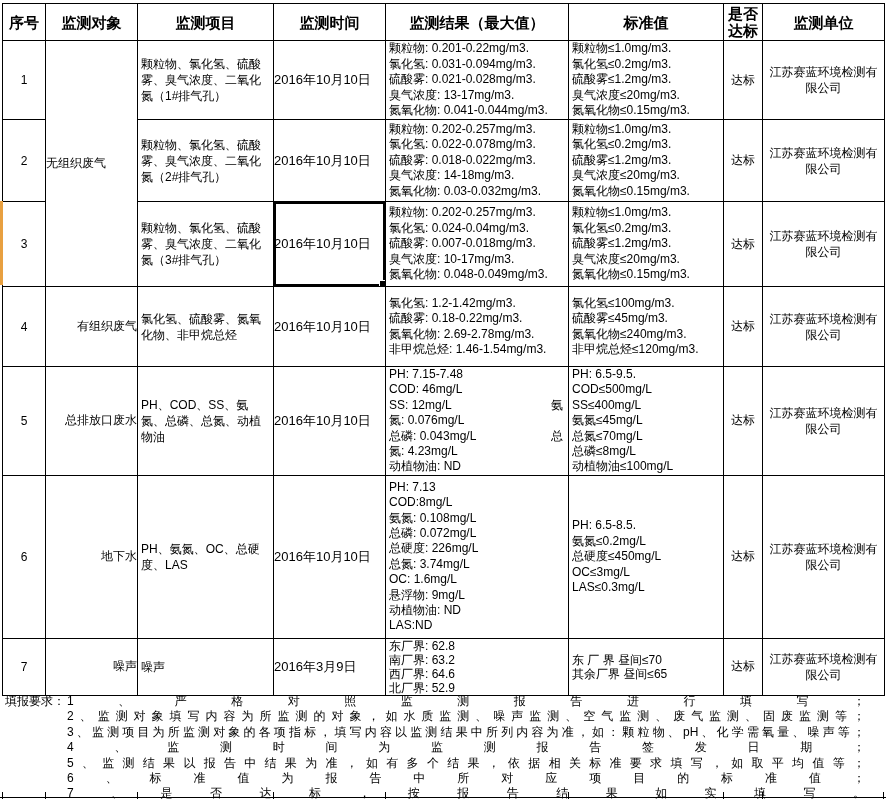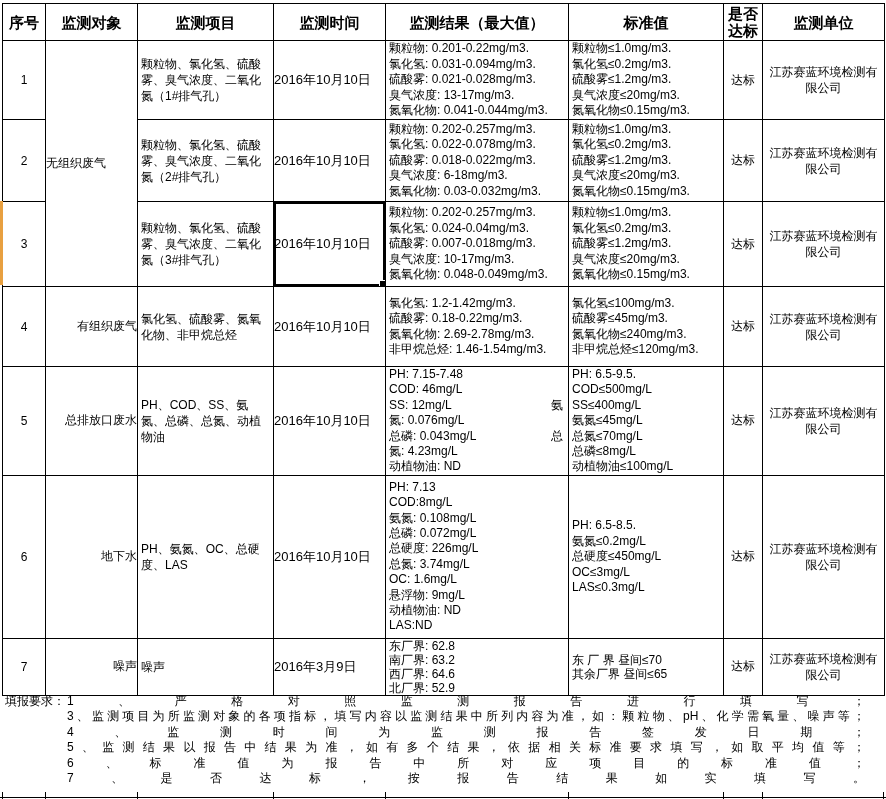--- a/index.html
+++ b/index.html
@@ -93,21 +93,21 @@
     </tr>
 
     <tr class="r2">
       <td class="c-no">2</td>
       <td class="c-item">颗粒物、氯化氢、硫酸雾、臭气浓度、二氧化氮（2#排气孔）</td>
       <td class="c-time">2016年10月10日</td>
       <td class="lines">
             <div>颗粒物: 0.202-0.257mg/m3.</div>
             <div>氯化氢: 0.022-0.078mg/m3.</div>
             <div>硫酸雾: 0.018-0.022mg/m3.</div>
-            <div>臭气浓度: 6-18mg/m3.</div>
+            <div>臭气浓度: 14-18mg/m3.</div>
             <div>氮氧化物: 0.03-0.032mg/m3.</div>
           </td>
       <td class="lines">
             <div>颗粒物≤1.0mg/m3.</div>
             <div>氯化氢≤0.2mg/m3.</div>
             <div>硫酸雾≤1.2mg/m3.</div>
             <div>臭气浓度≤20mg/m3.</div>
             <div>氮氧化物≤0.15mg/m3.</div>
           </td>
       <td class="c-pass">达标</td>
@@ -241,20 +241,24 @@
 
   <div class="row-accent" style="background: rgb(232, 160, 64);"></div>
 
   <div class="notes">
     <div class="notes-line">
       <span class="notes-label">填报要求：</span>
       <span class="notes-text">1、严格对照监测报告进行填写；</span>
     </div>
     <div class="notes-line">
         <span class="notes-gap"></span>
+        <span class="notes-text">2、监测对象填写内容为所监测的对象，如水质监测、噪声监测、空气监测、废气监测、固废监测等；</span>
+      </div>
+    <div class="notes-line">
+        <span class="notes-gap"></span>
         <span class="notes-text">3、监测项目为所监测对象的各项指标，填写内容以监测结果中所列内容为准，如：颗粒物、pH、化学需氧量、噪声等；</span>
       </div>
     <div class="notes-line">
         <span class="notes-gap"></span>
         <span class="notes-text">4、监测时间为监测报告签发日期；</span>
       </div>
     <div class="notes-line">
         <span class="notes-gap"></span>
         <span class="notes-text">5、监测结果以报告中结果为准，如有多个结果，依据相关标准要求填写，如取平均值等；</span>
       </div>

